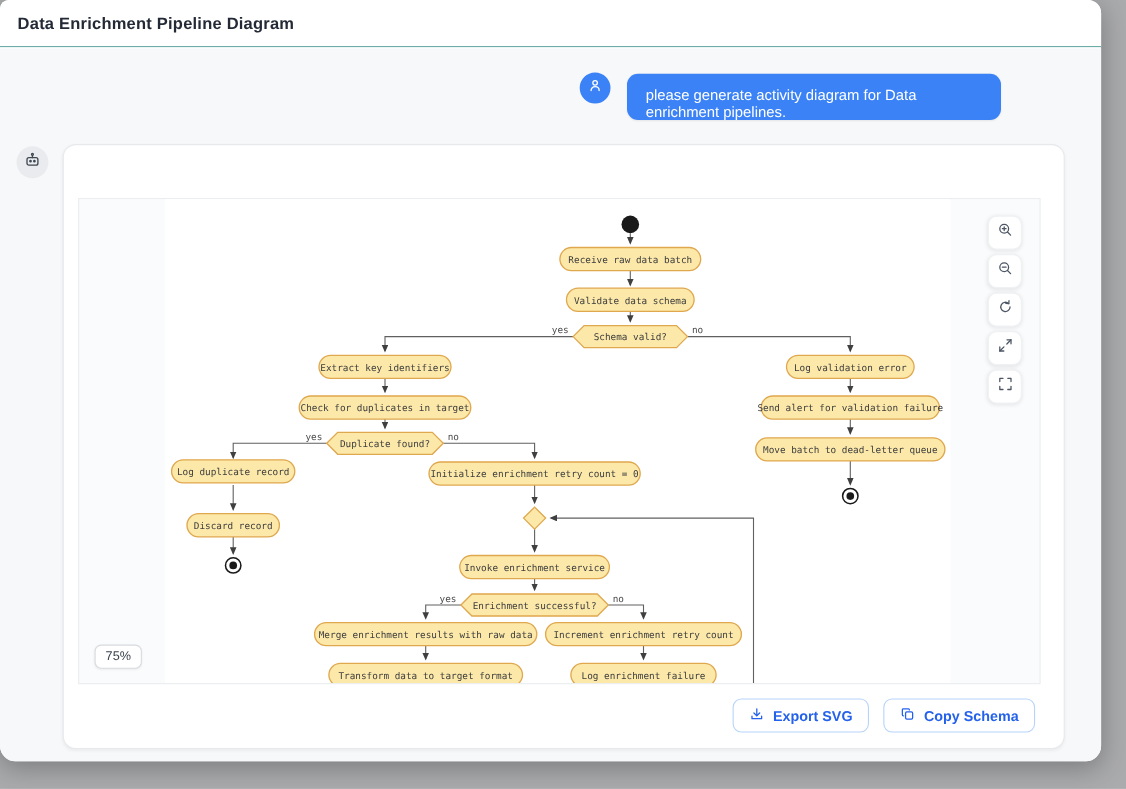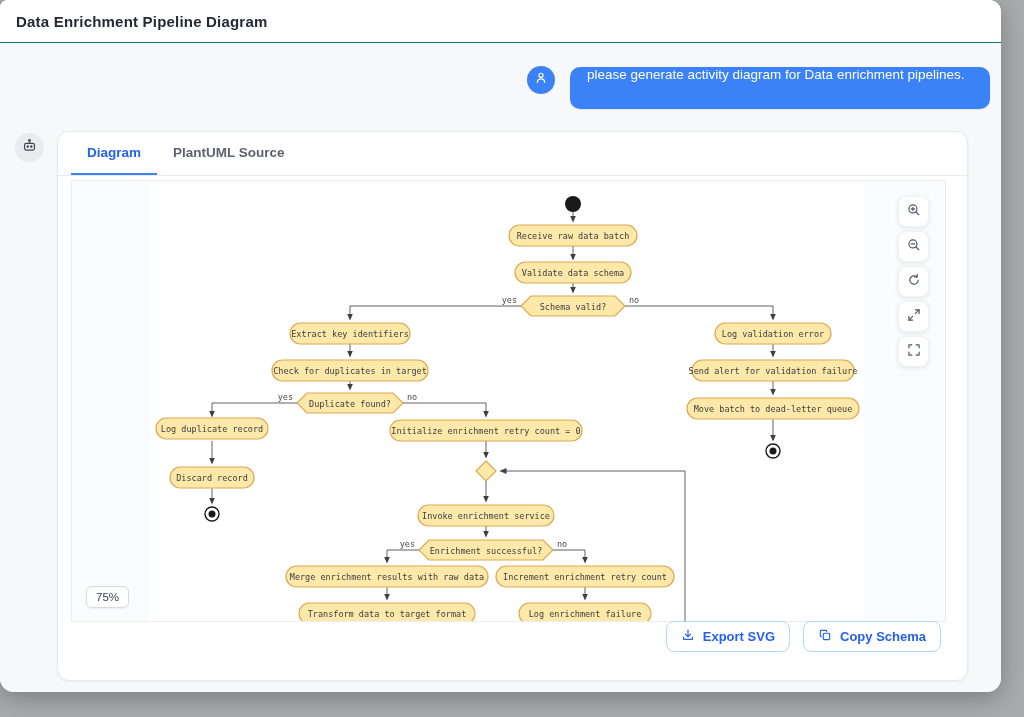--- a/index.html
+++ b/index.html
@@ -4,37 +4,37 @@
 <style>
   * { margin:0; padding:0; box-sizing:border-box; }
   html,body { width:1024px; height:717px; background:#aaabad; font-family:"Liberation Sans", sans-serif; overflow:hidden; }
   .window { position:absolute; left:0; top:0; width:1001px; height:692px; background:#fff; border-radius:8px 12px 14px 14px; box-shadow:0 6px 24px rgba(0,0,0,.28); }
   .header { position:absolute; left:0; top:0; width:100%; height:43px; background:#fff; border-bottom:1px solid #0f766e; border-radius:8px 12px 0 0; }
   .header h1 { font-size:15px; font-weight:700; color:#232a36; line-height:43px; padding-left:16px; letter-spacing:.2px; }
   .content { position:absolute; left:0; top:44px; width:100%; height:648px; background:#f7f8f9; border-radius:0 0 14px 14px; }
 
   
   .user-avatar { position:absolute; left:527px; top:22px; width:28px; height:28px; border-radius:50%; background:#3b82f6; display:flex; align-items:center; justify-content:center; }
-  .bubble { position:absolute; left:570px; top:23px; width:420px; height:42px; background:#3b82f6; border-radius:10px; color:#fff; font-size:13.5px; display:flex; align-items:flex-start; padding:0 17px; box-shadow:0 1px 2px rgba(0,0,0,.08); }
+  .bubble { position:absolute; left:570px; top:23px; width:340px; height:42px; background:#3b82f6; border-radius:10px; color:#fff; font-size:13.5px; display:flex; align-items:flex-end; padding:0 17px; box-shadow:0 1px 2px rgba(0,0,0,.08); }
   .bot-avatar { position:absolute; left:15px; top:89px; width:29px; height:29px; border-radius:50%; background:#e9ebee; display:flex; align-items:center; justify-content:center; }
 
   
   .card { position:absolute; left:57px; top:87px; width:911px; height:550px; background:#fff; border:1px solid #e7e9ec; border-radius:12px; box-shadow:0 1px 3px rgba(0,0,0,.05); }
   .tabbar { display:flex; height:44px; padding-left:13px; border-bottom:1px solid #e8eaec; }
   .tab { padding:0 16px; font-size:13.5px; font-weight:600; color:#5a6270; line-height:42px; border-bottom:2px solid transparent; cursor:pointer; }
   .tab.active { color:#2563eb; border-bottom-color:#3b82f6; }
 
   .viewport { position:absolute; left:13px; top:48px; width:875px; height:442px; background:#fafbfc; border:1px solid #ebedef; overflow:hidden; }
   .canvas { position:absolute; left:78px; top:0; width:714px; height:444px; background:#fff; }
 
   .controls { position:absolute; right:16px; top:15px; display:flex; flex-direction:column; gap:4px; }
   .ctrl-btn { width:31px; height:31px; background:#fff; border:1px solid #f0f1f3; border-radius:8px; box-shadow:0 1px 4px rgba(0,0,0,.09); display:flex; align-items:center; justify-content:center; color:#4b5563; cursor:pointer; }
   .zoom-badge { position:absolute; left:14px; bottom:13px; background:#fff; border:1px solid #d8dbdf; border-radius:6px; padding:4px 9px; font-size:11.5px; color:#3c434e; box-shadow:0 1px 2px rgba(0,0,0,.06);margin-top:28px; }
 
-  .footer { position:absolute; left:0; bottom:0; width:100%; height:59px; display:flex; align-items:flex-start; justify-content:flex-end; gap:13px; padding-right:26px; }
+  .footer { position:absolute; left:0; bottom:0; width:100%; height:59px; display:flex; align-items:center; justify-content:flex-end; gap:13px; padding-right:26px; }
   .action-btn { height:31px; padding:0 14px; background:#fff; border:1px solid #b6d4fb; border-radius:8px; color:#2462eb; font-size:13px; font-weight:600; display:flex; align-items:center; gap:8px; cursor:pointer; font-family:"Liberation Sans", sans-serif; }
 
   
   .node-rect { fill:#fce9aa; stroke:#dfa74e; stroke-width:1.2; }
   .node-hex  { fill:#fce9aa; stroke:#dfa74e; stroke-width:1.2; }
   .node-text { font-family:"DejaVu Sans Mono", monospace; font-size:8.5px; fill:#3c3c3c; }
   .edge-lbl  { font-family:"DejaVu Sans Mono", monospace; font-size:8.5px; fill:#4a4a4a; }
   .edge { stroke:#606060; stroke-width:1; fill:none; }
 </style>
 </head>
@@ -65,24 +65,20 @@
           <rect x="5" y="9" width="14" height="9.5" rx="2.5"></rect>
           <circle cx="9.5" cy="13.5" r="0.9" fill="#3f4752"></circle>
           <circle cx="14.5" cy="13.5" r="0.9" fill="#3f4752"></circle>
           <path d="M12,9 V6"></path>
             <circle cx="12" cy="4.7" r="1.2"></circle>
         </svg>
       </span>
     </div>
 
     <div class="card">
-      <div class="tabbar">
-        <div class="tab active">Diagram</div>
-        <div class="tab">PlantUML Source</div>
-      </div>
 
       <div class="viewport">
         <div class="canvas">
 
           <svg width="714" height="444" viewBox="0 0 714 444">
             <defs>
               <marker id="arr" markerWidth="8" markerHeight="8" refX="5.5" refY="3" orient="auto">
                 <path d="M0,0 L7,3 L0,6 z" fill="#3f3f3f"></path>
               </marker>
             </defs>

